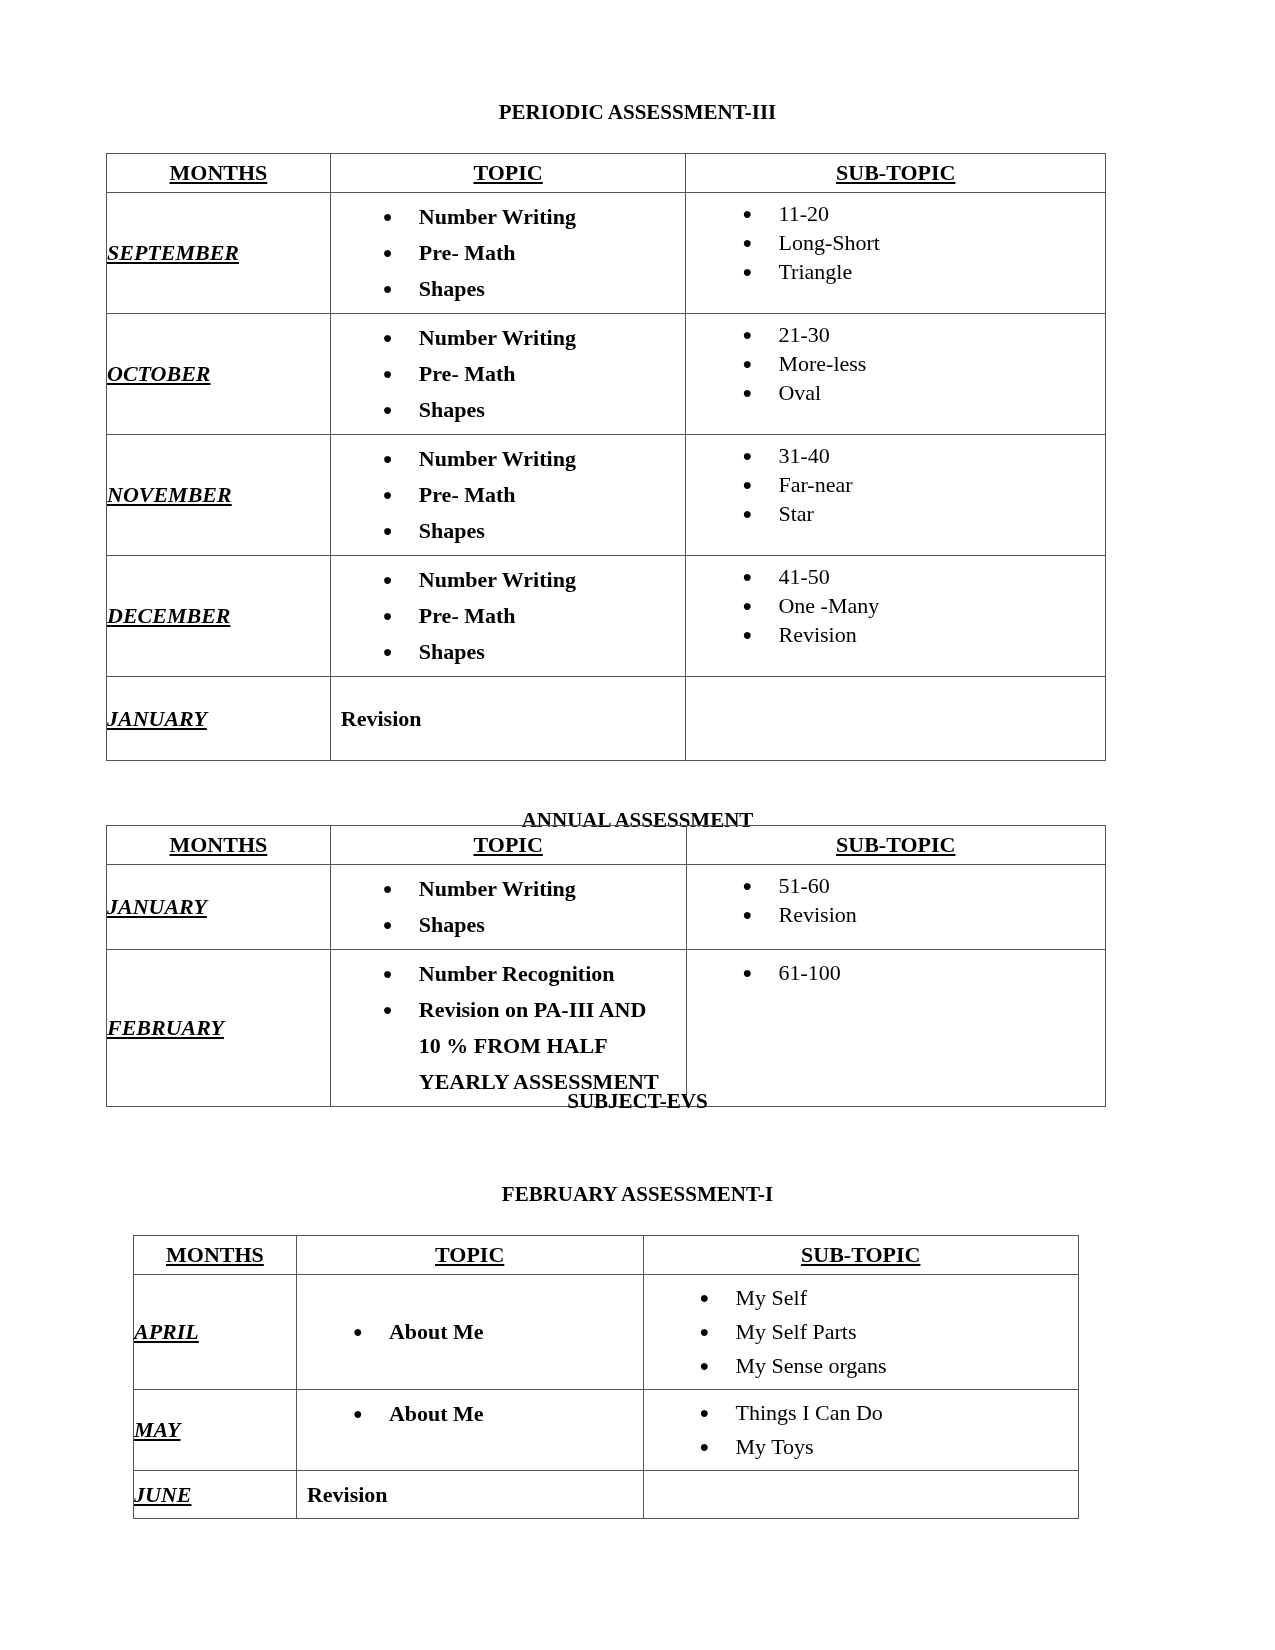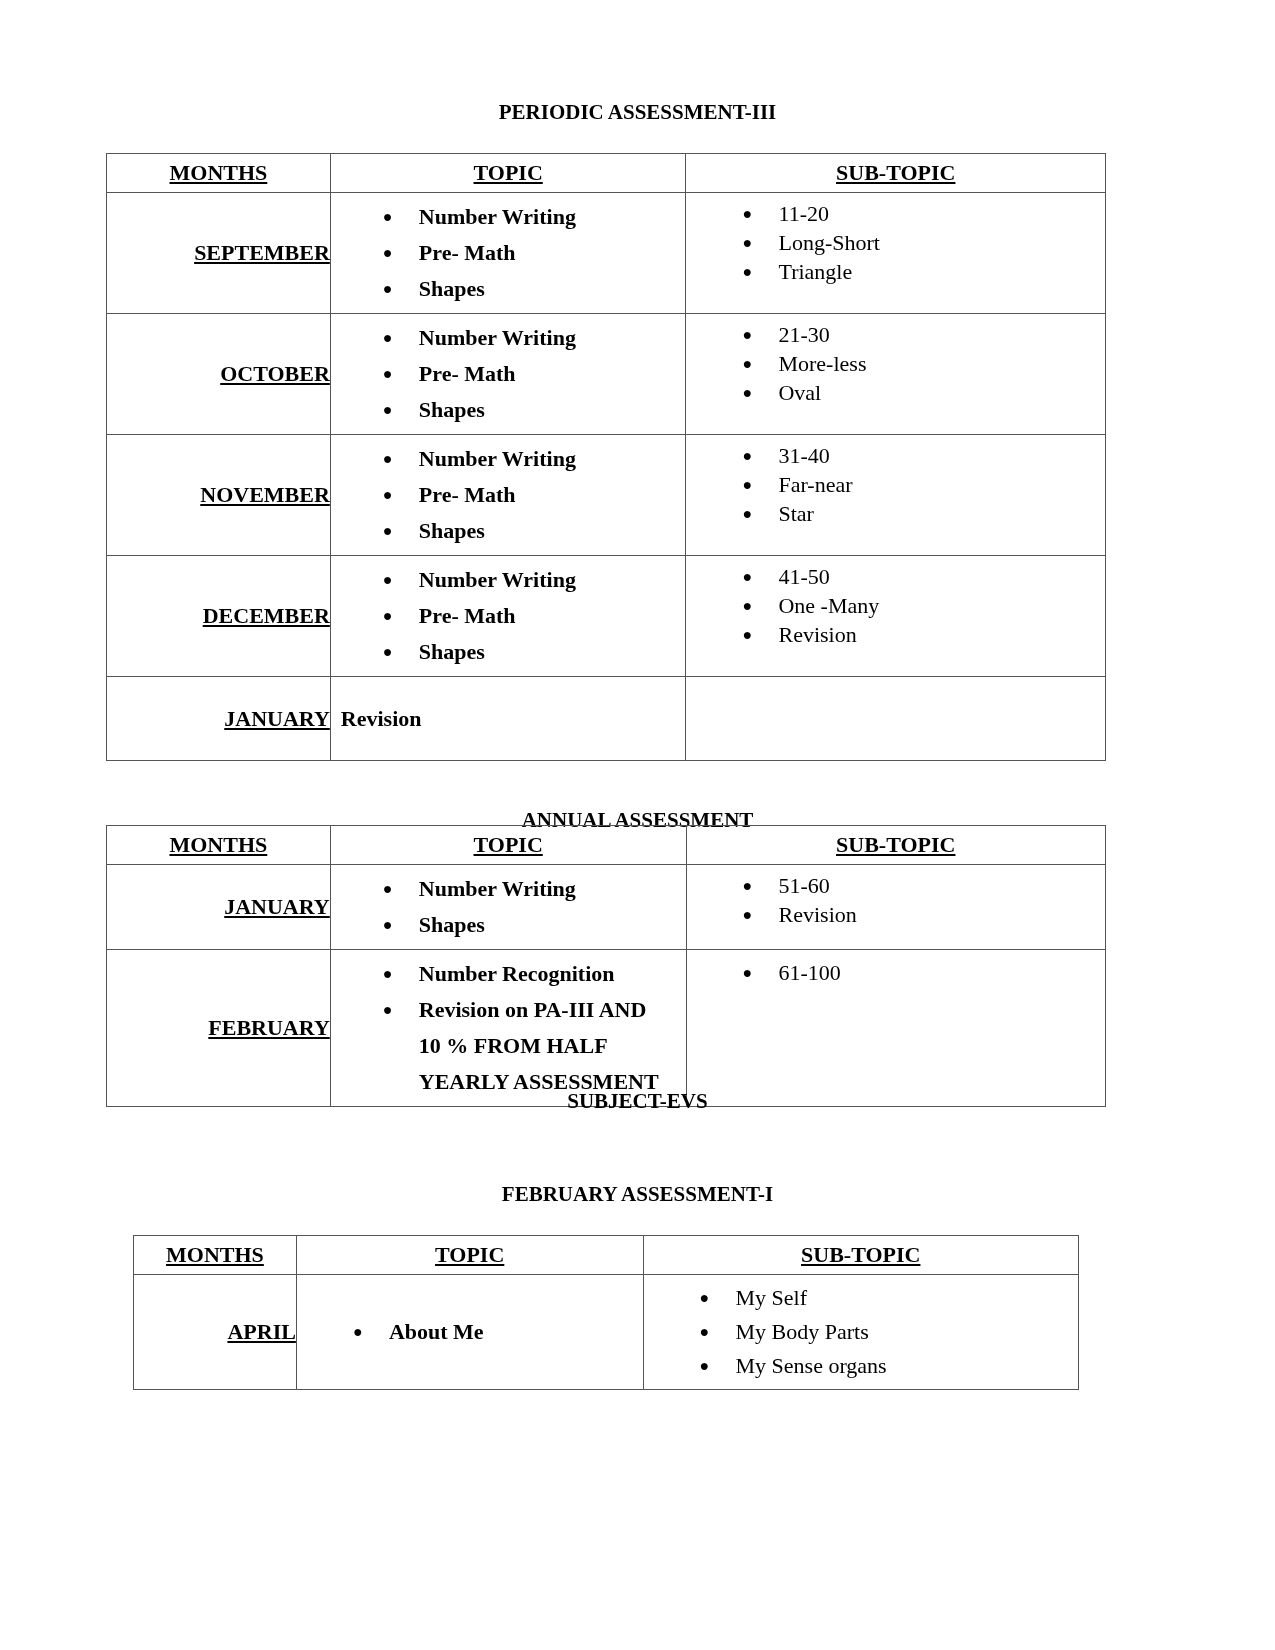--- a/index.html
+++ b/index.html
@@ -1,21 +1,21 @@
 <!DOCTYPE html>
 <html><head>
 <meta charset="utf-8">
 <style>
   html, body { margin:0; padding:0; background:#fff; }
   body { width:1275px; height:1650px; position:relative; font-family:"Liberation Serif", serif; color:#000; overflow:hidden; }
   .title { position:absolute; left:0; width:1275px; text-align:center; font-weight:bold; font-size:21px; }
   table { position:absolute; border-collapse:collapse; font-size:22px; }
   td, th { border:1.5px solid #555; vertical-align:middle; padding:0; }
   th { font-weight:bold; text-decoration:underline; height:38px; text-align:center; }
-  .month { text-align:right; font-weight:bold; text-decoration:underline; }
+  .month { text-align:left; font-weight:bold; text-decoration:underline;font-style:italic; }
   ul { margin:6px; padding:0; list-style:none; }
   li { position:relative; }
   li::before { content:"●"; position:absolute; font-size:16px; }
   .topic ul { padding-left:82px; font-weight:bold; }
   .topic li { line-height:36px; }
   .topic li::before { left:-36px; top:0; }
   .sub ul { padding-left:86px; }
   .sub li { line-height:29px; }
   .sub li::before { left:-36px; }
   .plain { font-weight:bold; padding-left:10px; }
@@ -175,19 +175,38 @@
   <tr style="height:96px">
     <td class="month">APRIL</td>
     <td class="topic">
           <ul style="padding-left:86px">
       <li>About Me</li>
           </ul>
         </td>
     <td class="sub top">
           <ul>
       <li style="line-height:34px">My Self</li>
-      <li style="line-height:34px">My Body Parts</li>
+      <li style="line-height:34px">My Self Parts</li>
       <li style="line-height:34px">My Sense organs</li>
           </ul>
         </td>
+  </tr>
+  <tr style="height:63px">
+    <td class="month">MAY</td>
+    <td class="topic top">
+          <ul style="padding-left:86px">
+      <li>About Me</li>
+          </ul>
+        </td>
+    <td class="sub top">
+          <ul>
+      <li style="line-height:34px">Things I Can Do</li>
+      <li style="line-height:34px">My Toys</li>
+          </ul>
+        </td>
+  </tr>
+  <tr style="height:48px">
+    <td class="month">JUNE</td>
+    <td class="plain">Revision</td>
+    <td></td>
   </tr>
 </tbody>
   </table>
 
 </body></html>

